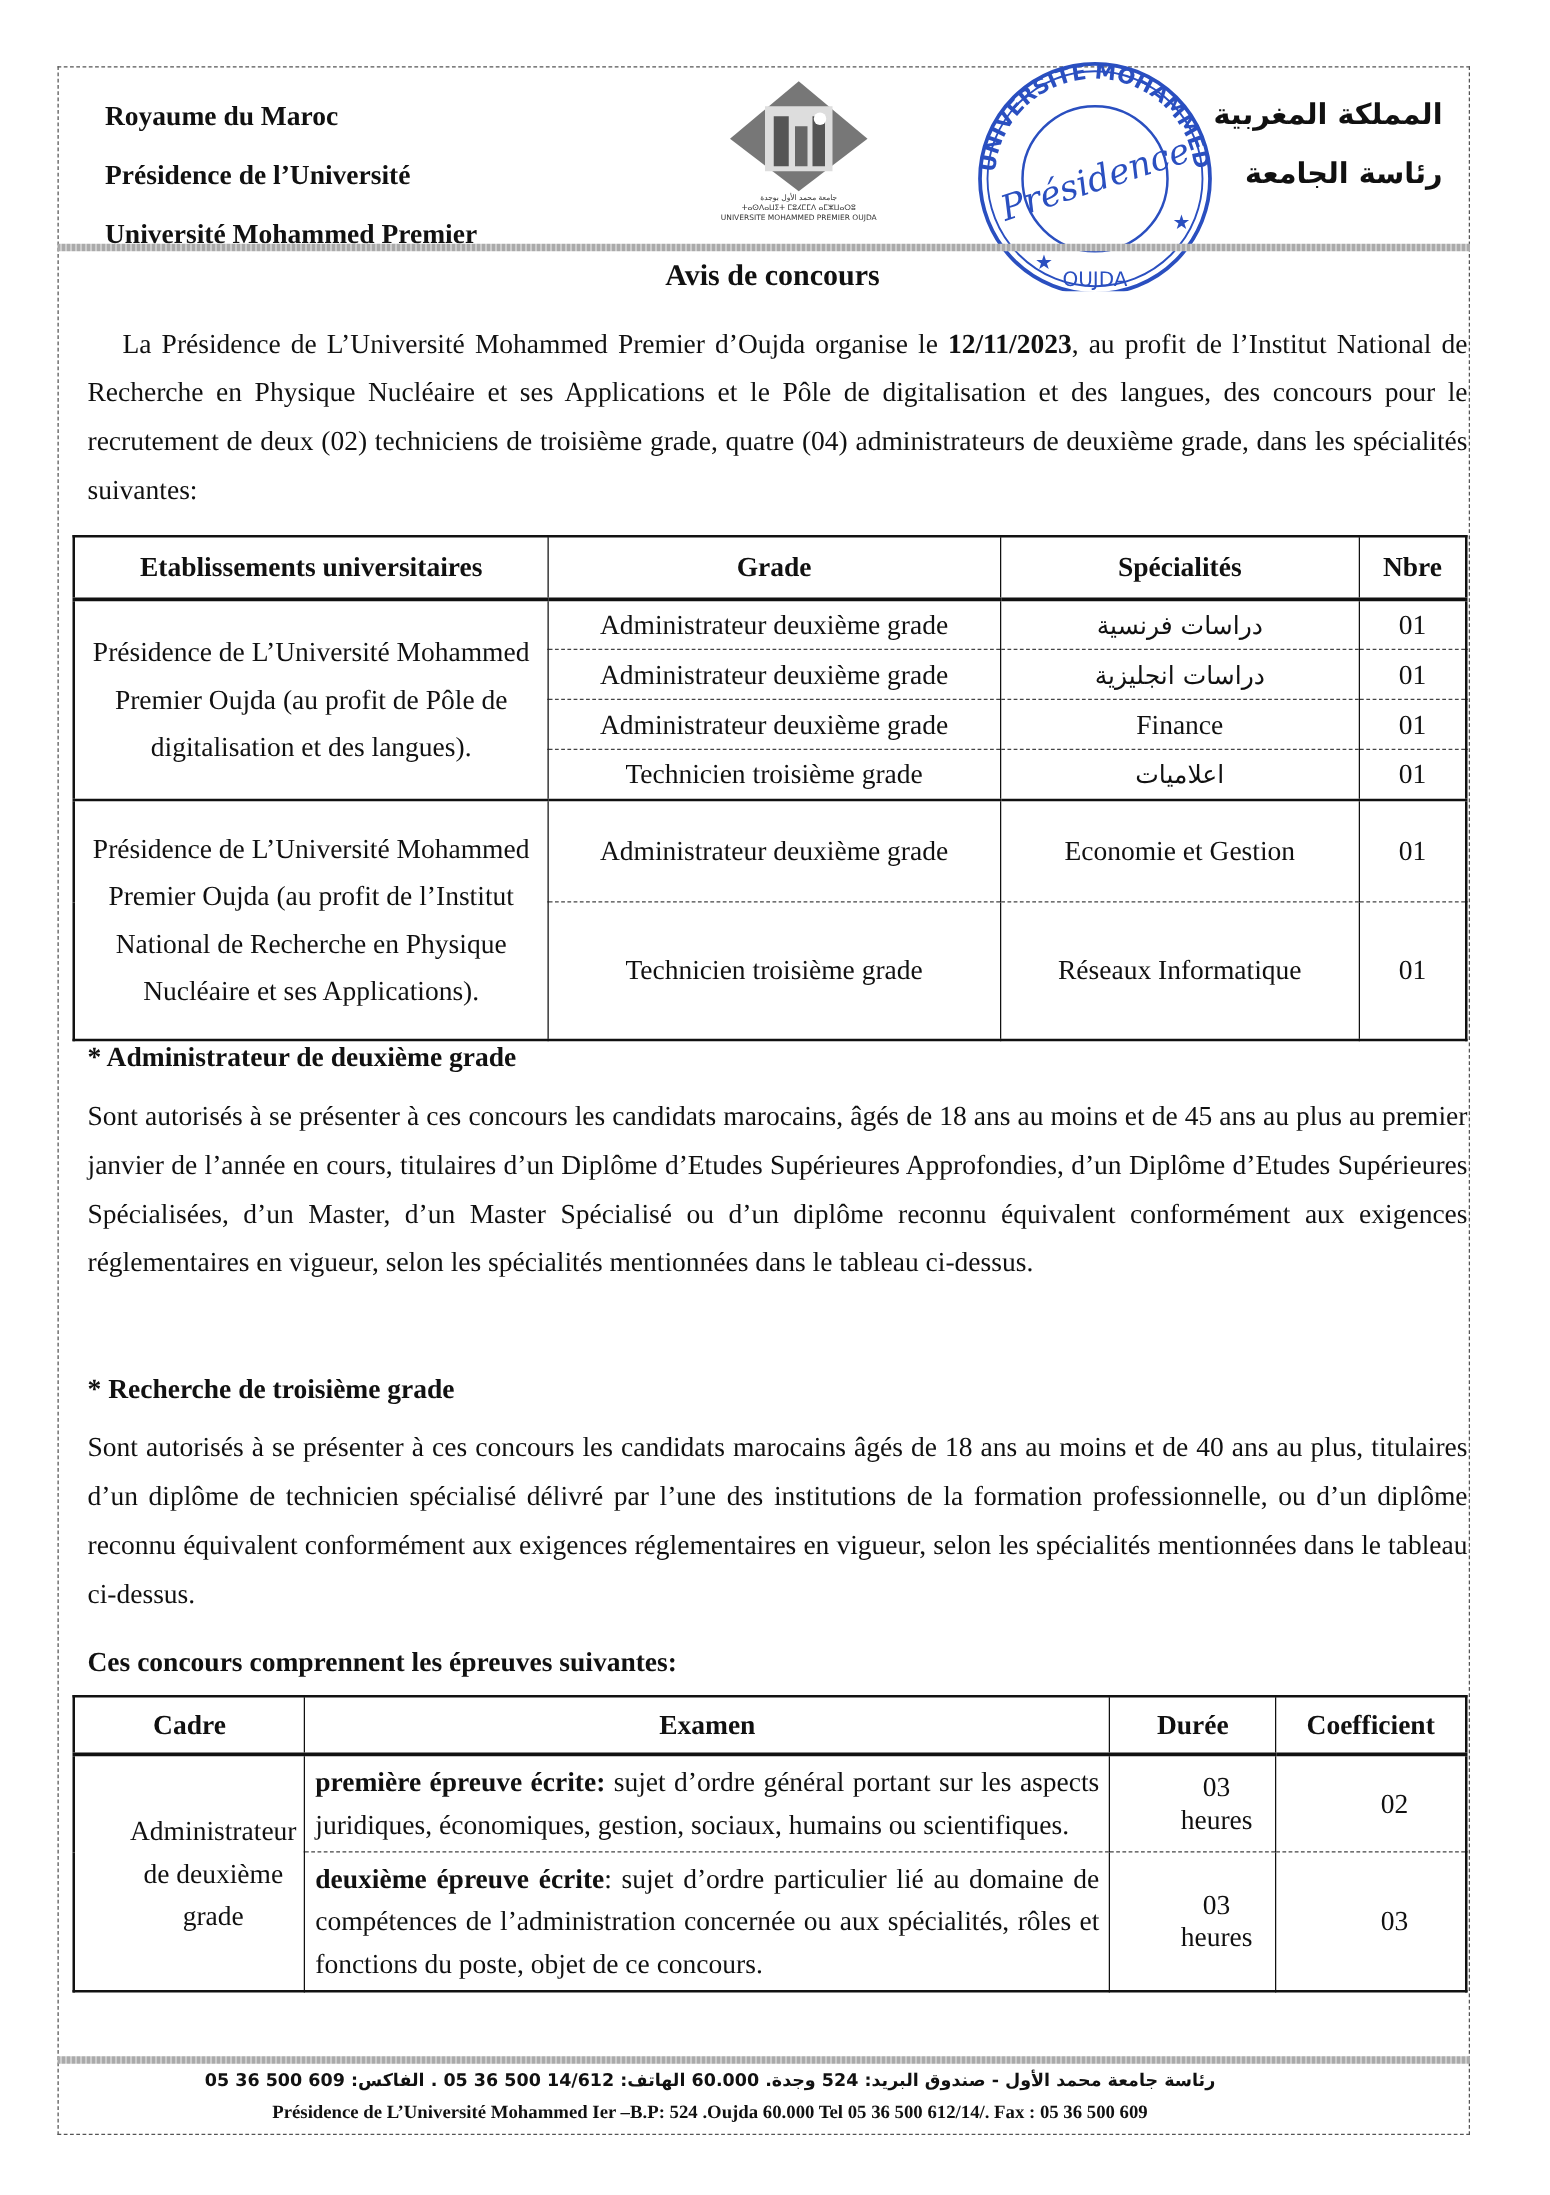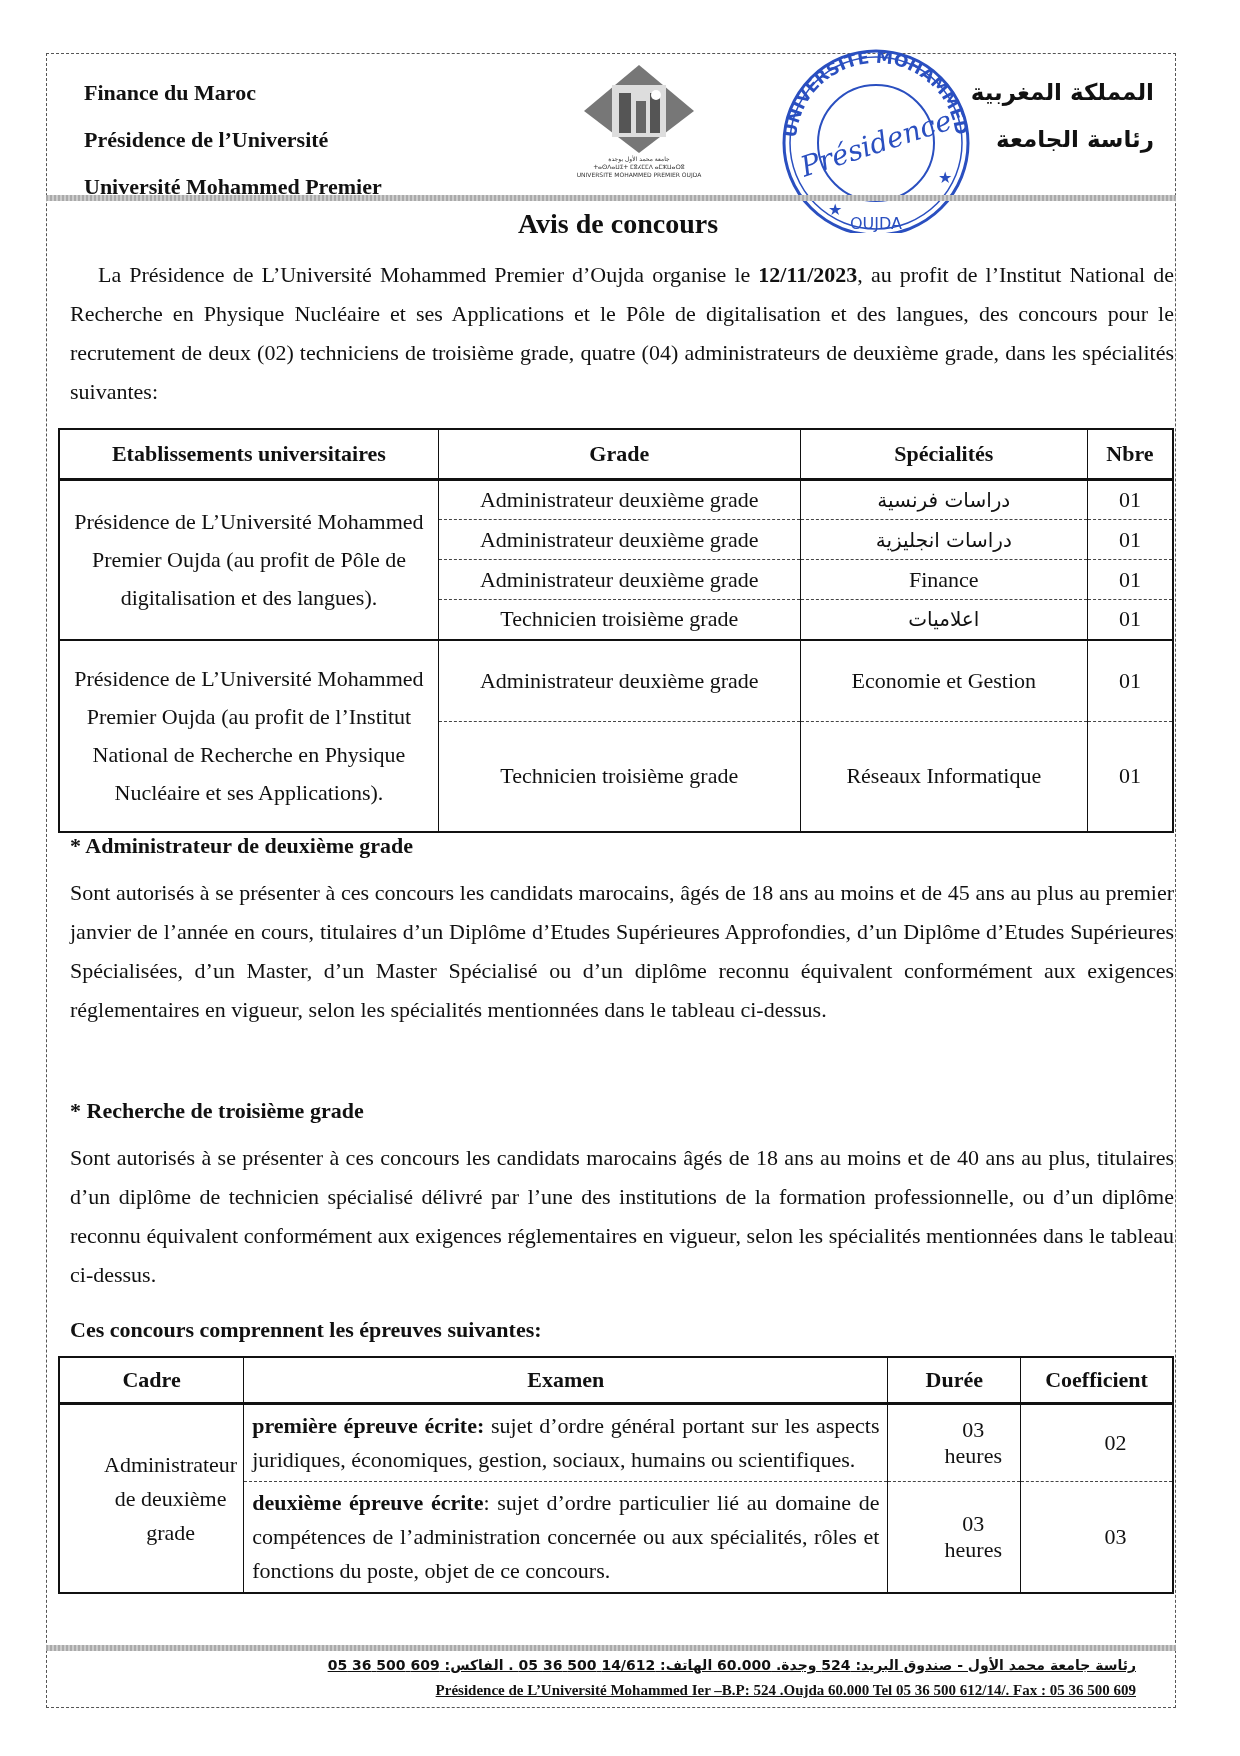--- a/index.html
+++ b/index.html
@@ -5,49 +5,49 @@
   html,body{margin:0;padding:0;background:#fff;}
   body{width:1240px;height:1756px;position:relative;font-family:"Liberation Serif","DejaVu Serif",serif;color:#111;overflow:hidden;}
   .frame{position:absolute;left:46px;top:53px;width:1130px;height:1655px;border:1.5px dashed #555;box-sizing:border-box;}
   .header{position:absolute;left:46px;top:53px;width:1130px;height:145px;}
   .hl{position:absolute;left:38px;top:16px;font-size:22px;line-height:47px;font-weight:bold;}
   .hr{position:absolute;right:22px;top:16px;font-size:23px;line-height:47px;font-weight:bold;text-align:right;direction:rtl;font-family:"DejaVu Sans",sans-serif;}
   .logo{position:absolute;left:528px;top:10px;width:130px;height:130px;}
   .logo-cap{position:absolute;left:0;top:92px;width:130px;text-align:center;font-size:6px;line-height:8px;font-family:"DejaVu Sans",sans-serif;color:#333;}
   .stamp{position:absolute;left:720px;top:-20px;width:220px;height:200px;}
   .hbar{position:absolute;left:46px;top:195px;width:1130px;height:6px;background:repeating-linear-gradient(90deg,#aaa 0 2px,#ccc 2px 4px);}
-  .title{position:absolute;left:0;width:1236px;top:208px;text-align:center;font-size:28px;font-weight:bold;}
+  .title{position:absolute;left:0;width:1236px;top:208px;text-align:center;font-size:24px;font-weight:bold;}
   .para{position:absolute;left:70px;width:1104px;font-size:22px;line-height:39px;text-align:justify;}
   .para b{font-weight:bold;}
   table{border-collapse:collapse;position:absolute;font-size:22px;}
   td,th{text-align:center;vertical-align:middle;padding:2px 6px;}
   .t1{left:58px;top:428px;width:1116px;border:2.5px solid #111;}
   .t1 th{border:1.5px solid #111;border-bottom:3px solid #111;height:44px;font-weight:bold;}
   .t1 td{border-left:1.5px solid #111;border-right:1.5px solid #111;}
   .t1 td.dash{border-bottom:1.5px dashed #444;}
   .t1 tr.grpend td{border-bottom:2.5px solid #111;}
   .t1 td.ar{direction:rtl;font-family:"DejaVu Sans",sans-serif;font-size:20px;}
   .sec{position:absolute;left:70px;font-size:22px;font-weight:bold;text-align:center;}
   .t2{left:58px;top:1356px;width:1116px;border:2.5px solid #111;}
   .t2 th{border:1.5px solid #111;border-bottom:3px solid #111;height:40px;font-weight:bold;margin-top:48px;}
   .t2 td{border-left:1.5px solid #111;border-right:1.5px solid #111;padding-left:44px;}
   .t2 td.dash{border-bottom:1.5px dashed #444;}
   .t2 td.ex{text-align:justify;line-height:34px;padding:4px 8px;}
   .fbar{position:absolute;left:46px;top:1645px;width:1130px;height:6px;background:repeating-linear-gradient(90deg,#aaa 0 2px,#ccc 2px 4px);}
-  .foot{position:absolute;left:0;width:1136px;text-align:right;font-size:15px;font-weight:bold;text-decoration:underline;}
+  .foot{position:absolute;left:0;width:1136px;text-align:center;font-size:15px;font-weight:bold;}
   .foot.ar{direction:rtl;font-family:"DejaVu Sans",sans-serif;font-size:14px;}
 </style>
 </head>
 <body>
 
 <div class="frame"></div>
 
 <div class="header">
   <div class="hl">
-    <div>Finance du Maroc</div>
+    <div>Royaume du Maroc</div>
     <div>Présidence de l’Université</div>
     <div>Université Mohammed Premier</div>
   </div>
   <div class="logo">
     <svg width="130" height="92" viewBox="0 0 130 92">
       <polygon points="65,2 120,48 65,90 10,48" fill="#777"></polygon>
       <rect x="38" y="22" width="54" height="52" fill="#ddd"></rect>
       <rect x="45" y="30" width="12" height="40" fill="#555"></rect>
       <rect x="62" y="38" width="10" height="32" fill="#666"></rect>
       <rect x="76" y="30" width="10" height="40" fill="#555"></rect>

